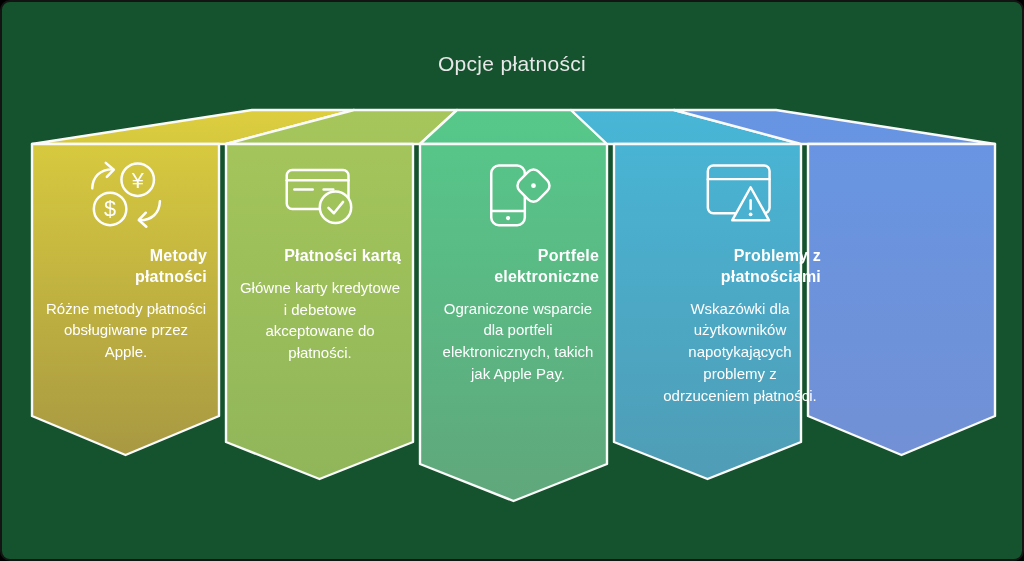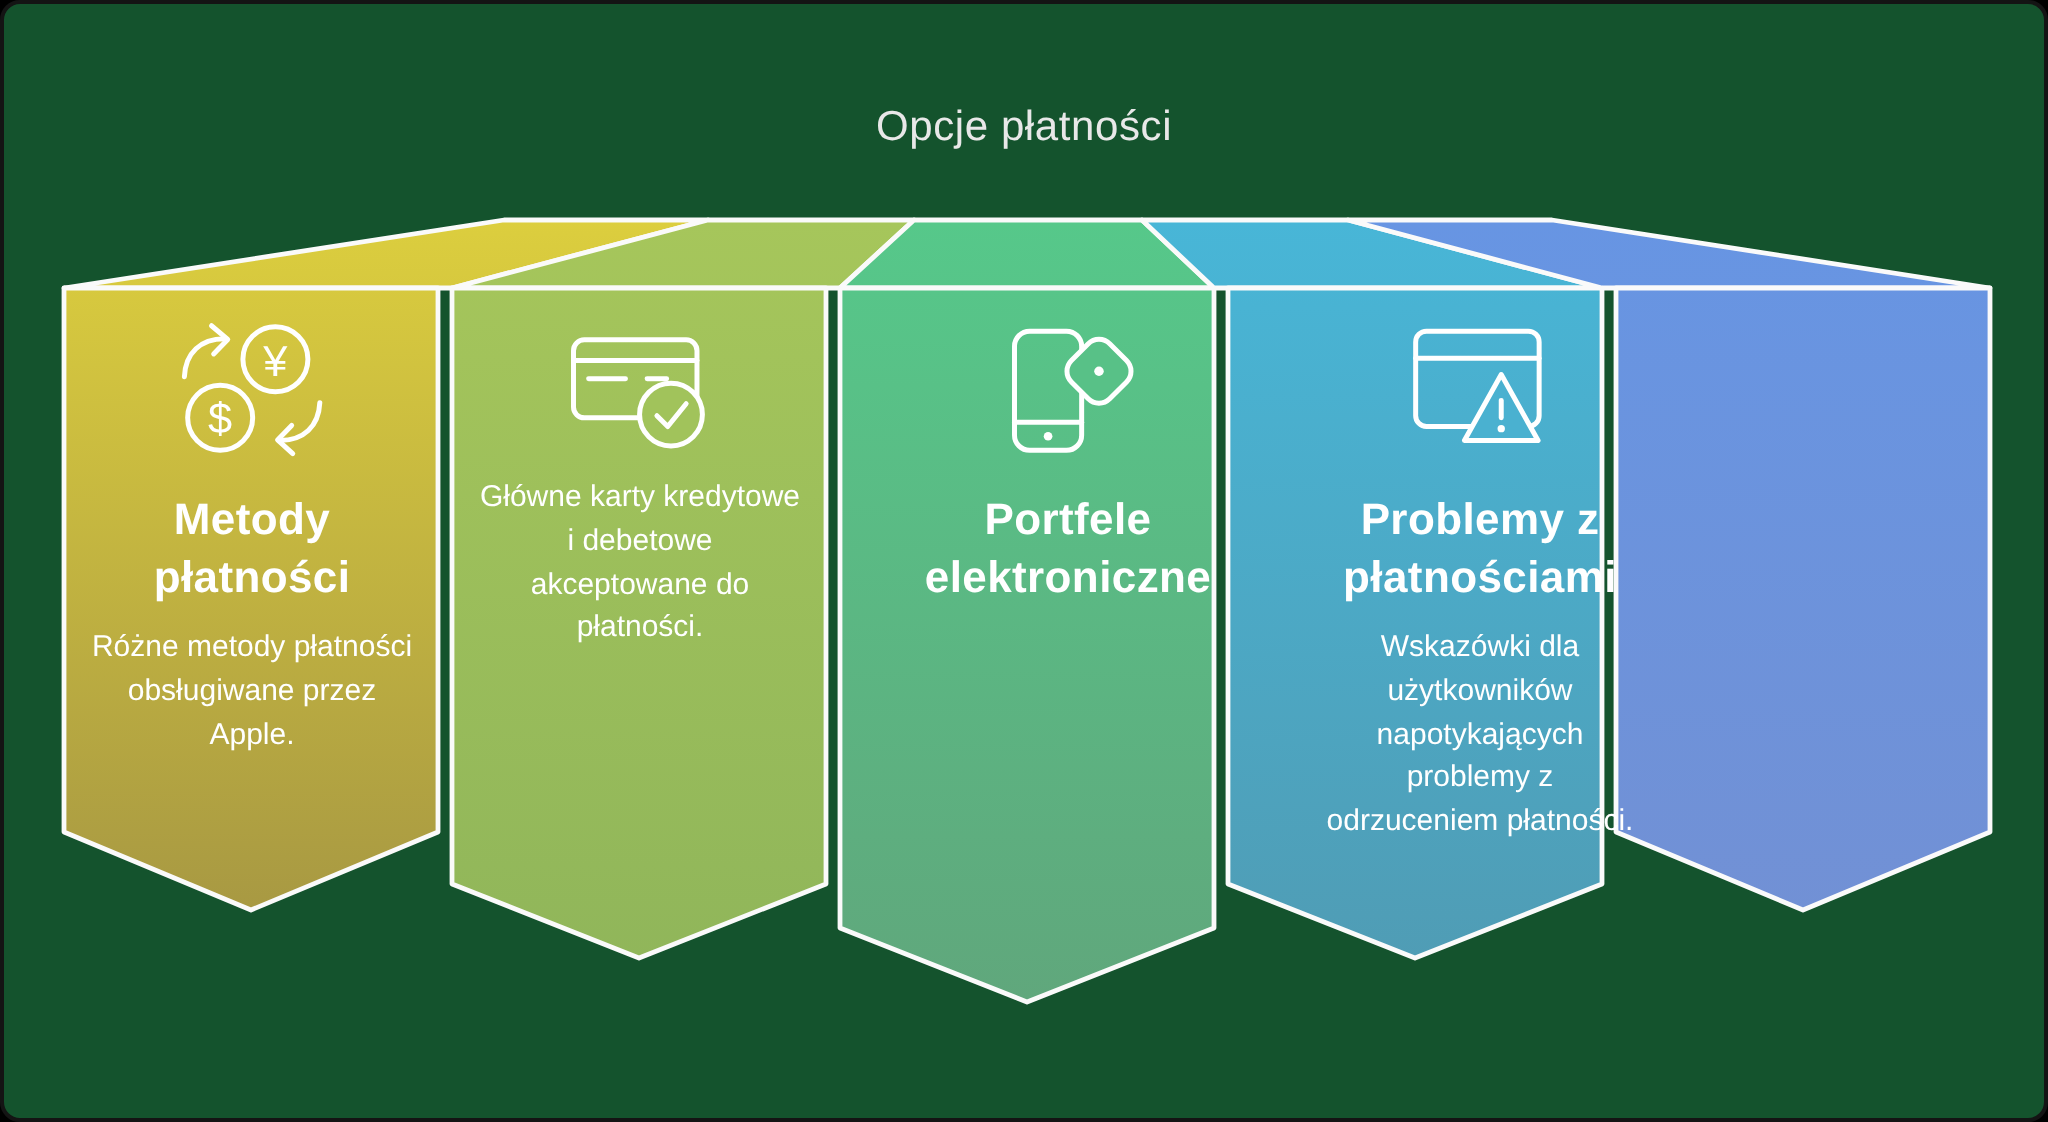--- a/index.html
+++ b/index.html
@@ -11,26 +11,26 @@
   .title{
     position:absolute;top:50px;left:0;width:100%;text-align:center;
     color:#e8e8e8;font-size:21px;font-weight:400;letter-spacing:.3px;
   }
   #banner-layer{position:absolute;left:0;top:0;width:1024px;height:561px;}
   .cards{position:absolute;left:0;top:0;width:1024px;height:561px;}
   .card{
     position:absolute;top:142px;width:188px;box-sizing:border-box;
     padding:12px 13px 0;text-align:center;color:#fff;
   }
-  .card.c0{left:30px}.card.c1{left:224px}.card.c2{left:438px}.card.c3{left:644px}.card.c4{left:806px}
+  .card.c0{left:30px}.card.c1{left:224px}.card.c2{left:422px}.card.c3{left:644px}.card.c4{left:806px}
   .card .icon{height:82px;display:flex;align-items:center;justify-content:center;}
   .card .icon svg{height:78px;width:auto;display:block;}
   .card h2{
-    font-size:22px;font-weight:700;line-height:1.3;margin:8px 0 10px;
-    white-space:pre-line;letter-spacing:.2px;
+    font-size:16px;font-weight:700;line-height:1.3;margin:8px 0 10px;
+    white-space:pre-line;letter-spacing:.2px;text-align:right;
   }
   .card p{font-size:15px;line-height:1.45;margin:0;}
   .ic{stroke:#fff;stroke-width:2.3;fill:none;stroke-linecap:round;stroke-linejoin:round;}
   .knock{fill:var(--knock,#888);stroke:#fff;stroke-width:2.3;stroke-linejoin:round;}
   .solid{fill:#fff;stroke:none;}
   .cur{fill:#fff;font-family:"Liberation Sans","DejaVu Sans",sans-serif;font-size:20px;text-anchor:middle;}
 </style>
 </head>
 <body>
 
@@ -96,35 +96,37 @@
     <div class="card c1" style="--knock: #a1c35b;">
       <div class="icon">
         <svg viewBox="0 0 80 72">
           <rect class="ic" x="9" y="11" width="57" height="36" rx="5"></rect>
           <path class="ic" d="M9 20.5 H66"></path>
           <path class="ic" d="M16 29 H33 M43 29 H52"></path>
           <circle class="knock" cx="54" cy="45.5" r="14.5"></circle>
           <path class="ic" d="M47.5 46 L52.5 51 L61 40.5"></path>
         </svg>
       </div>
+      <h2>Płatności kartą</h2>
       <p>Główne karty kredytowe i debetowe akceptowane do płatności.</p>
     </div>
 
     <div class="card c2" style="--knock: #58c187;">
       <div class="icon">
         <svg viewBox="0 0 80 72">
           <rect class="ic" x="15" y="7" width="31" height="55" rx="7"></rect>
           <rect class="knock" x="41.5" y="13" width="25" height="25" rx="7" transform="rotate(45 54 25.5)"></rect>
           <circle class="solid" cx="54" cy="25.5" r="2.2"></circle>
           <path class="ic" d="M15 49 H46"></path>
           <circle class="solid" cx="30.5" cy="55.5" r="2"></circle>
         </svg>
       </div>
       <h2>Portfele
 elektroniczne</h2>
+      <p>Ograniczone wsparcie dla portfeli elektronicznych, takich jak Apple Pay.</p>
     </div>
 
     <div class="card c3" style="--knock: #4ab1d0;">
       <div class="icon">
         <svg viewBox="0 0 80 72">
           <rect class="ic" x="10" y="7" width="57" height="44" rx="5"></rect>
           <path class="ic" d="M10 19.5 H67"></path>
           <path class="knock" d="M49.5 27 L66.5 57.5 L32.5 57.5 Z"></path>
           <path class="ic" d="M49.5 39 V47"></path>
           <circle class="solid" cx="49.5" cy="52" r="1.7"></circle>

